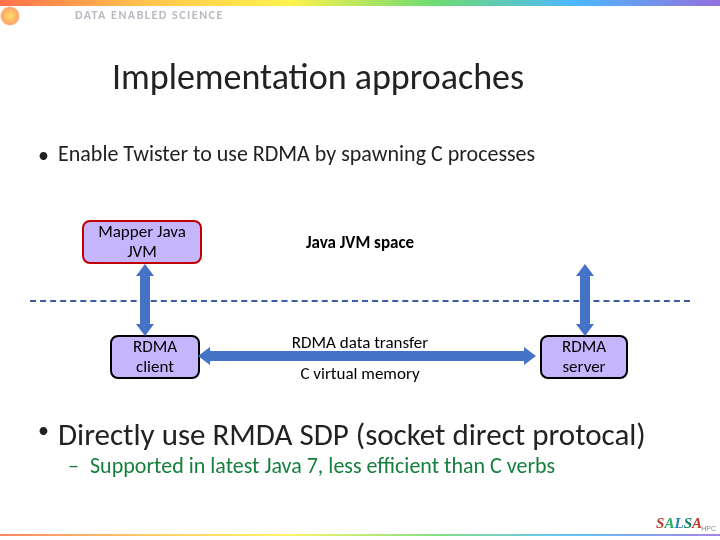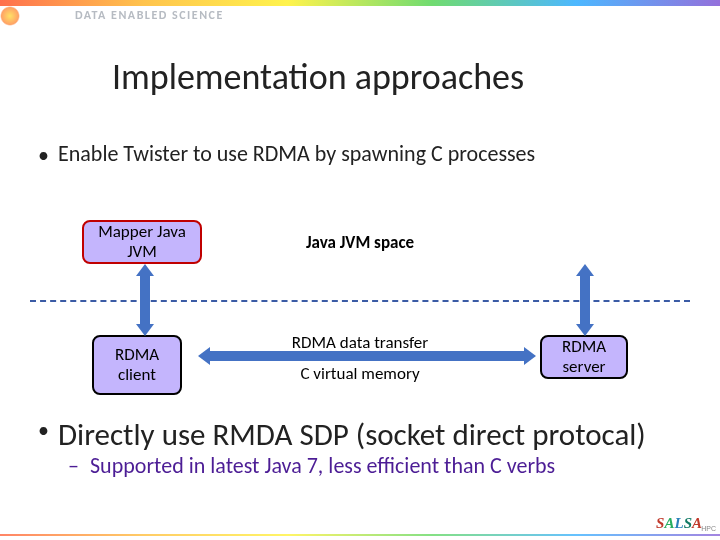--- a/index.html
+++ b/index.html
@@ -81,21 +81,21 @@
     display: flex;
     align-items: center;
     justify-content: center;
     line-height: 1.15;
     padding: 2px 6px;
     box-sizing: border-box;
   }
   .box .inner { width:100%; }
   .mapper { top: 0; left: 82px; width: 120px; height: 44px; border-color:#c00000; }
   .reducer { top: 0; left: 524px; width: 120px; height: 44px; border-color:#c00000; }
-  .rdma-client { top: 115px; left: 92px; width: 90px; height: 60px; }
+  .rdma-client { top: 115px; left: 110px; width: 90px; height: 44px; }
   .rdma-server { top: 115px; left: 540px; width: 88px; height: 44px; }
   .label-center {
     position: absolute;
     font-size: 17px;
     color: #000;
     text-align: center;
     width: 200px;
   }
   .jvmspace { top: 12px; left: 260px; font-weight: bold; }
   .rdmatransfer { top: 112px; left: 260px; }
@@ -156,21 +156,21 @@
     top: 2px;
     font-size: 22px;
   }
   .bullet2 .txt { margin-left: 18px; display:block; }
   .subbullet {
     position: absolute;
     top: 452px;
     left: 72px;
     width: 620px;
     font-size: 22px;
-    color: #4c1d95;
+    color: #15803d;
   }
   .subbullet::before {
     content: "–";
     position: absolute;
     left: -4px;
   }
   .subbullet .txt { margin-left: 18px; display:block; }
   .bottom-bar {
     position: absolute;
     bottom: 4px; left: 0;

